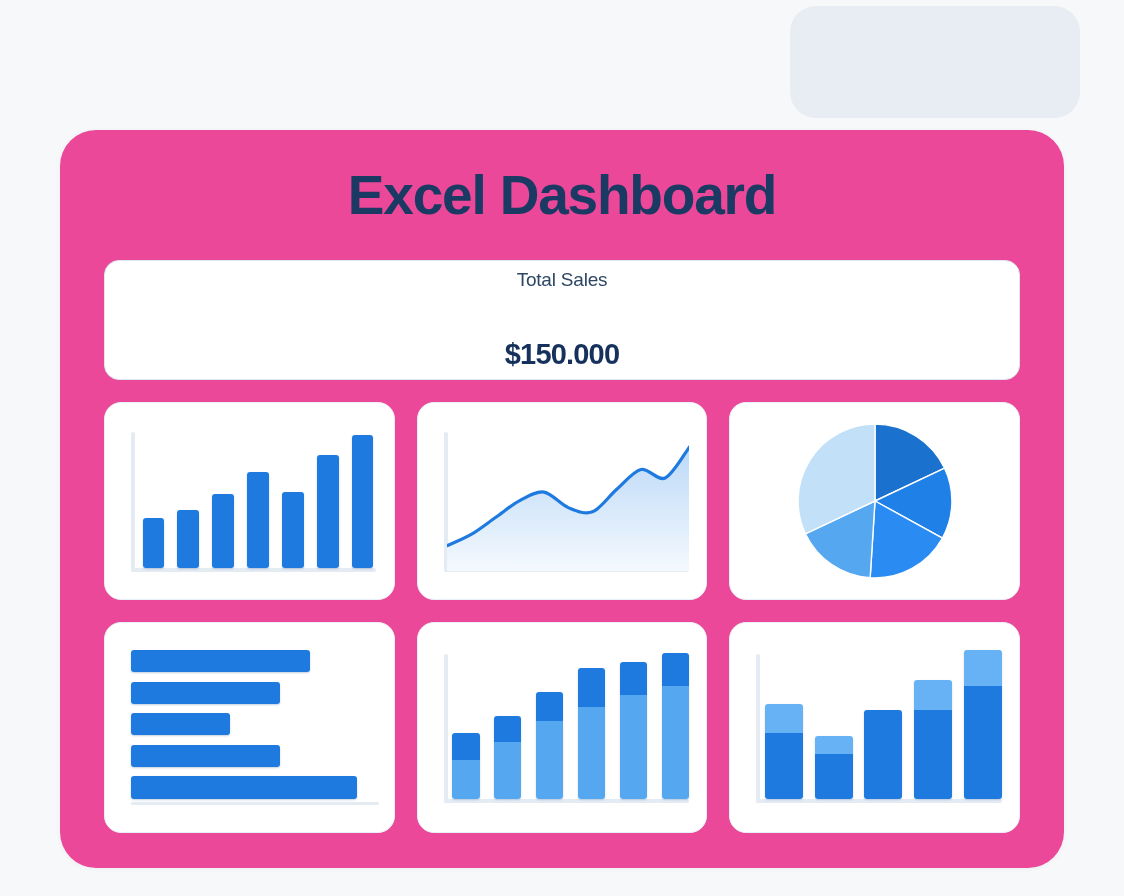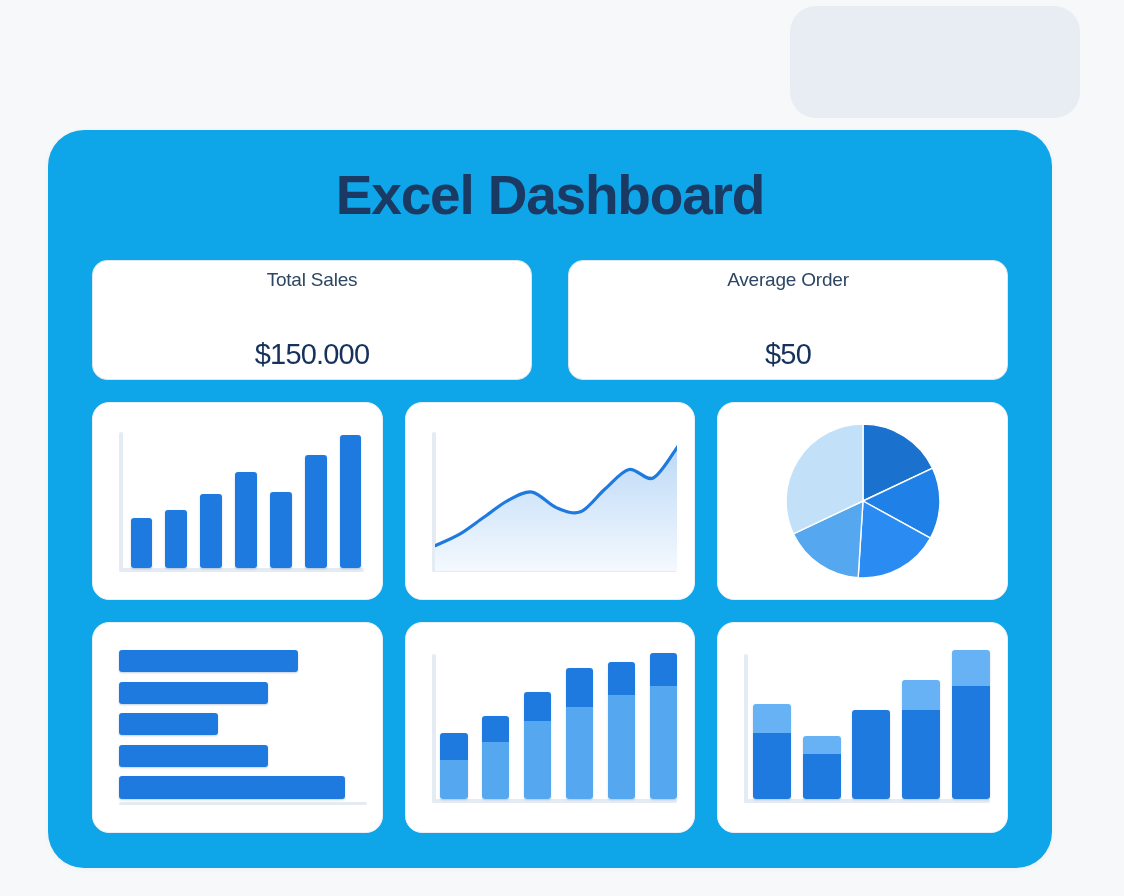--- a/index.html
+++ b/index.html
@@ -35,25 +35,25 @@
     font-weight: bold;
     color: #16325c;
     letter-spacing: -0.3px;
     line-height: 1.18;
     white-space: nowrap;
   }
 
   
   #dashboard-card {
     position: absolute;
-    left: 48px;
+    left: 60px;
     top: 130px;
     width: 1004px;
     height: 738px;
-    background: #0ea5e9;
+    background: #ec4899;
     border-radius: 36px;
     box-shadow: 0 1px 5px rgba(30,60,100,0.05);
   }
 
   #page-title {
     text-align: center;
     font-size: 55px;
     font-weight: bold;
     color: #1b3a63;
     letter-spacing: -1.2px;
@@ -80,21 +80,21 @@
     gap: 5px;
   }
   .kpi-label {
     font-size: 19px;
     color: #2c4663;
     letter-spacing: -0.2px;
     white-space: nowrap;
   }
   .kpi-value {
     font-size: 29px;
-    font-weight: normal;
+    font-weight: bold;
     color: #16325c;
     letter-spacing: -0.8px;
     white-space: nowrap;
     margin-top: 42px;
   }
 
   
   .chart-row {
     display: flex;
     gap: 22px;
@@ -211,24 +211,20 @@
 </div>
 
 <div id="dashboard-card">
 
   <div id="page-title">Excel Dashboard</div>
 
   <div id="kpi-row">
     <div class="kpi-card">
       <div class="kpi-label">Total Sales</div>
       <div class="kpi-value">$150.000</div>
-    </div>
-    <div class="kpi-card">
-      <div class="kpi-label">Average Order</div>
-      <div class="kpi-value">$50</div>
     </div>
   </div>
 
   <div class="chart-row" id="chart-row-1">
 
     <div class="chart-card">
       <div class="plot">
         <div class="axis-y"></div>
         <div class="axis-x"></div>
         <div class="vbars" id="column-bars">

